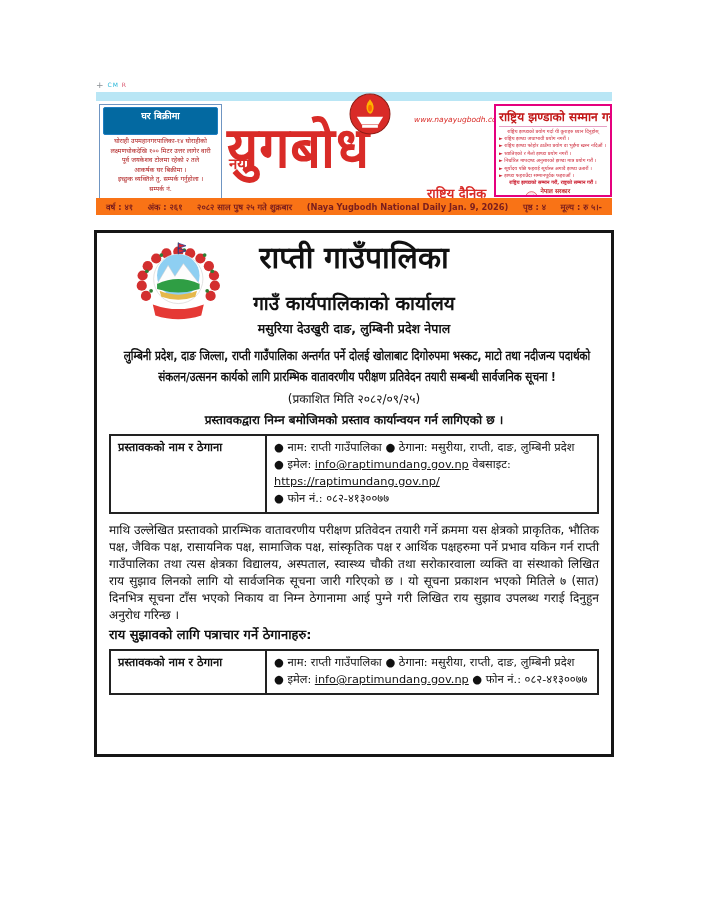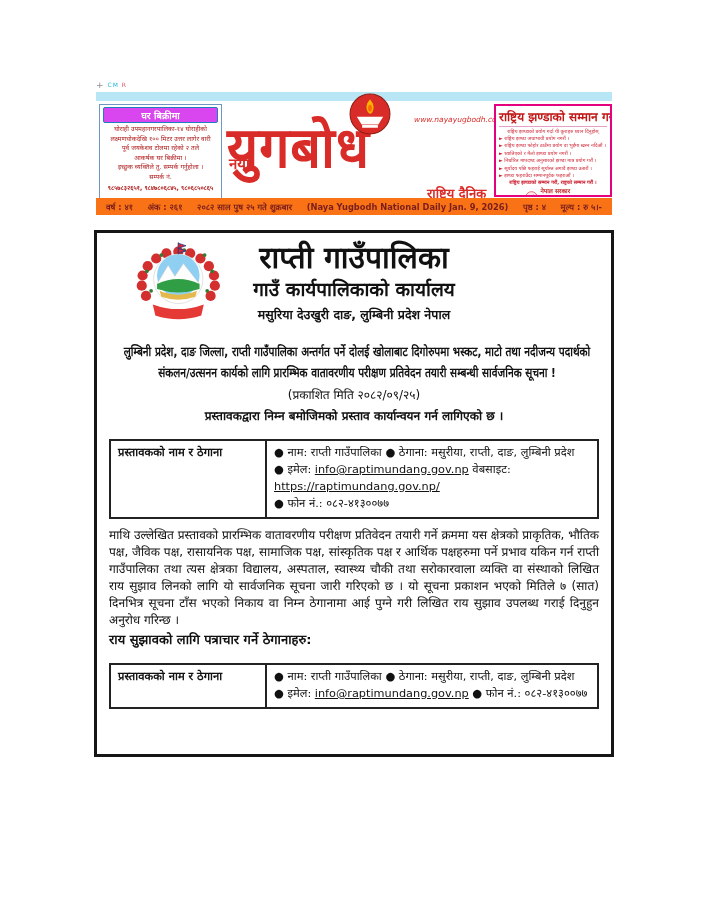--- a/index.html
+++ b/index.html
@@ -13,22 +13,22 @@
   .regmark .cross { color:#8a8f94; font-size:9px; vertical-align:-1px; }
   .regmark .cm { color:#27b6d8; }
   .regmark .r  { color:#d8536b; }
 
   
   .masthead { position:absolute; left:96px; top:92px; width:516px; height:123px; }
   .mast-topbar { position:absolute; left:0; top:0; width:516px; height:9px; background:#b9e6f5; }
 
   .left-ad { position:absolute; left:3px; top:12px; width:123px; height:95px;
     border:1px solid #6f95c2; background:#fff; box-sizing:border-box; padding:2px 3px; text-align:center; }
-  .left-ad-header { background:#d946ef; border:1px solid #1f7ec1; border-radius:2px;
-    color:#fff; font-weight:bold; font-size:9.5px; padding:1px 0 0; margin-bottom:2px; }
+  .left-ad-header { background:#0369a1; border:1px solid #1f7ec1; border-radius:2px;
+    color:#fff; font-weight:bold; font-size:9.5px; padding:1px 0 12px; margin-bottom:2px; }
   .left-ad-line { color:#b02020; font-size:6.4px; line-height:1.5; white-space:nowrap; overflow:hidden; }
   .left-ad-line.phones { font-weight:bold; font-size:6.2px; }
 
   .brand-pre { position:absolute; left:133px; top:17px; color:#d92b27; font-weight:bold; font-size:15px;margin-top:44px; }
   .brand-title { position:absolute; left:131px; top:24px; width:270px; color:#d92b27;
     font-weight:bold; font-size:56px; line-height:1.15; letter-spacing:1px;
     transform:scaleX(0.96); transform-origin:0 0; }
   .brand-site { position:absolute; left:318px; top:23px; color:#d92b27; font-size:7.5px; font-style:italic; }
   .brand-tagline { position:absolute; left:331px; top:92px; color:#d92b27; font-weight:bold; font-size:13px; }
   .flame-badge { position:absolute; left:253px; top:1px; width:42px; height:42px; }
@@ -48,29 +48,29 @@
   .info-bar { position:absolute; left:0; top:106px; width:516px; height:17px; background:#f97316;
     display:flex; align-items:center; justify-content:space-between; box-sizing:border-box;
     padding:0 10px; color:#7a1d1d; font-size:8.3px; font-weight:bold; }
 
   
   .notice { position:absolute; left:94px; top:230px; width:520px; height:527px;
     border:3px solid #161616; box-sizing:border-box; padding:8px 12px 0; overflow:hidden; }
   .notice-header { position:relative; text-align:center; min-height:92px; }
   .emblem { position:absolute; left:20px; top:0px; width:102px; height:86px; }
   .org-name { font-size:30px; font-weight:bold; line-height:1.1; }
-  .office { font-size:19px; font-weight:bold; margin-top:2px; }
+  .office { font-size:19px; font-weight:bold; margin-top:16px; }
   .address { font-size:12.5px; font-weight:bold; margin-top:4px; }
 
   .notice-title { font-weight:bold; font-size:13px; line-height:1.65; text-align:center;
     width:620px; transform:scaleX(0.8); transform-origin:0 0; margin-top:8px; }
   .published { text-align:center; font-size:12px; margin-top:2px; }
   .intro { text-align:center; font-size:12px; font-weight:bold; margin-top:4px; }
 
-  table.ntable { width:100%; border-collapse:collapse; margin-top:15px;border-radius:31px; }
+  table.ntable { width:100%; border-collapse:collapse; margin-top:6px;border-radius:31px; }
   table.ntable td { border:2px solid #222; font-size:11.3px; line-height:1.5;
     padding:4px 7px; vertical-align:top; }
   td.lbl { width:140px; font-weight:bold; font-size:11.5px; }
   .cellline { display:block; }
   .gap { display:inline-block; width:16px; }
   a.doclink { color:#111; text-decoration:underline; }
 
   .body-par { font-size:12px; line-height:1.42; text-align:justify; margin-top:8px; }
   .subheading { font-size:13px; font-weight:bold; margin-top:1px; }
 </style>

